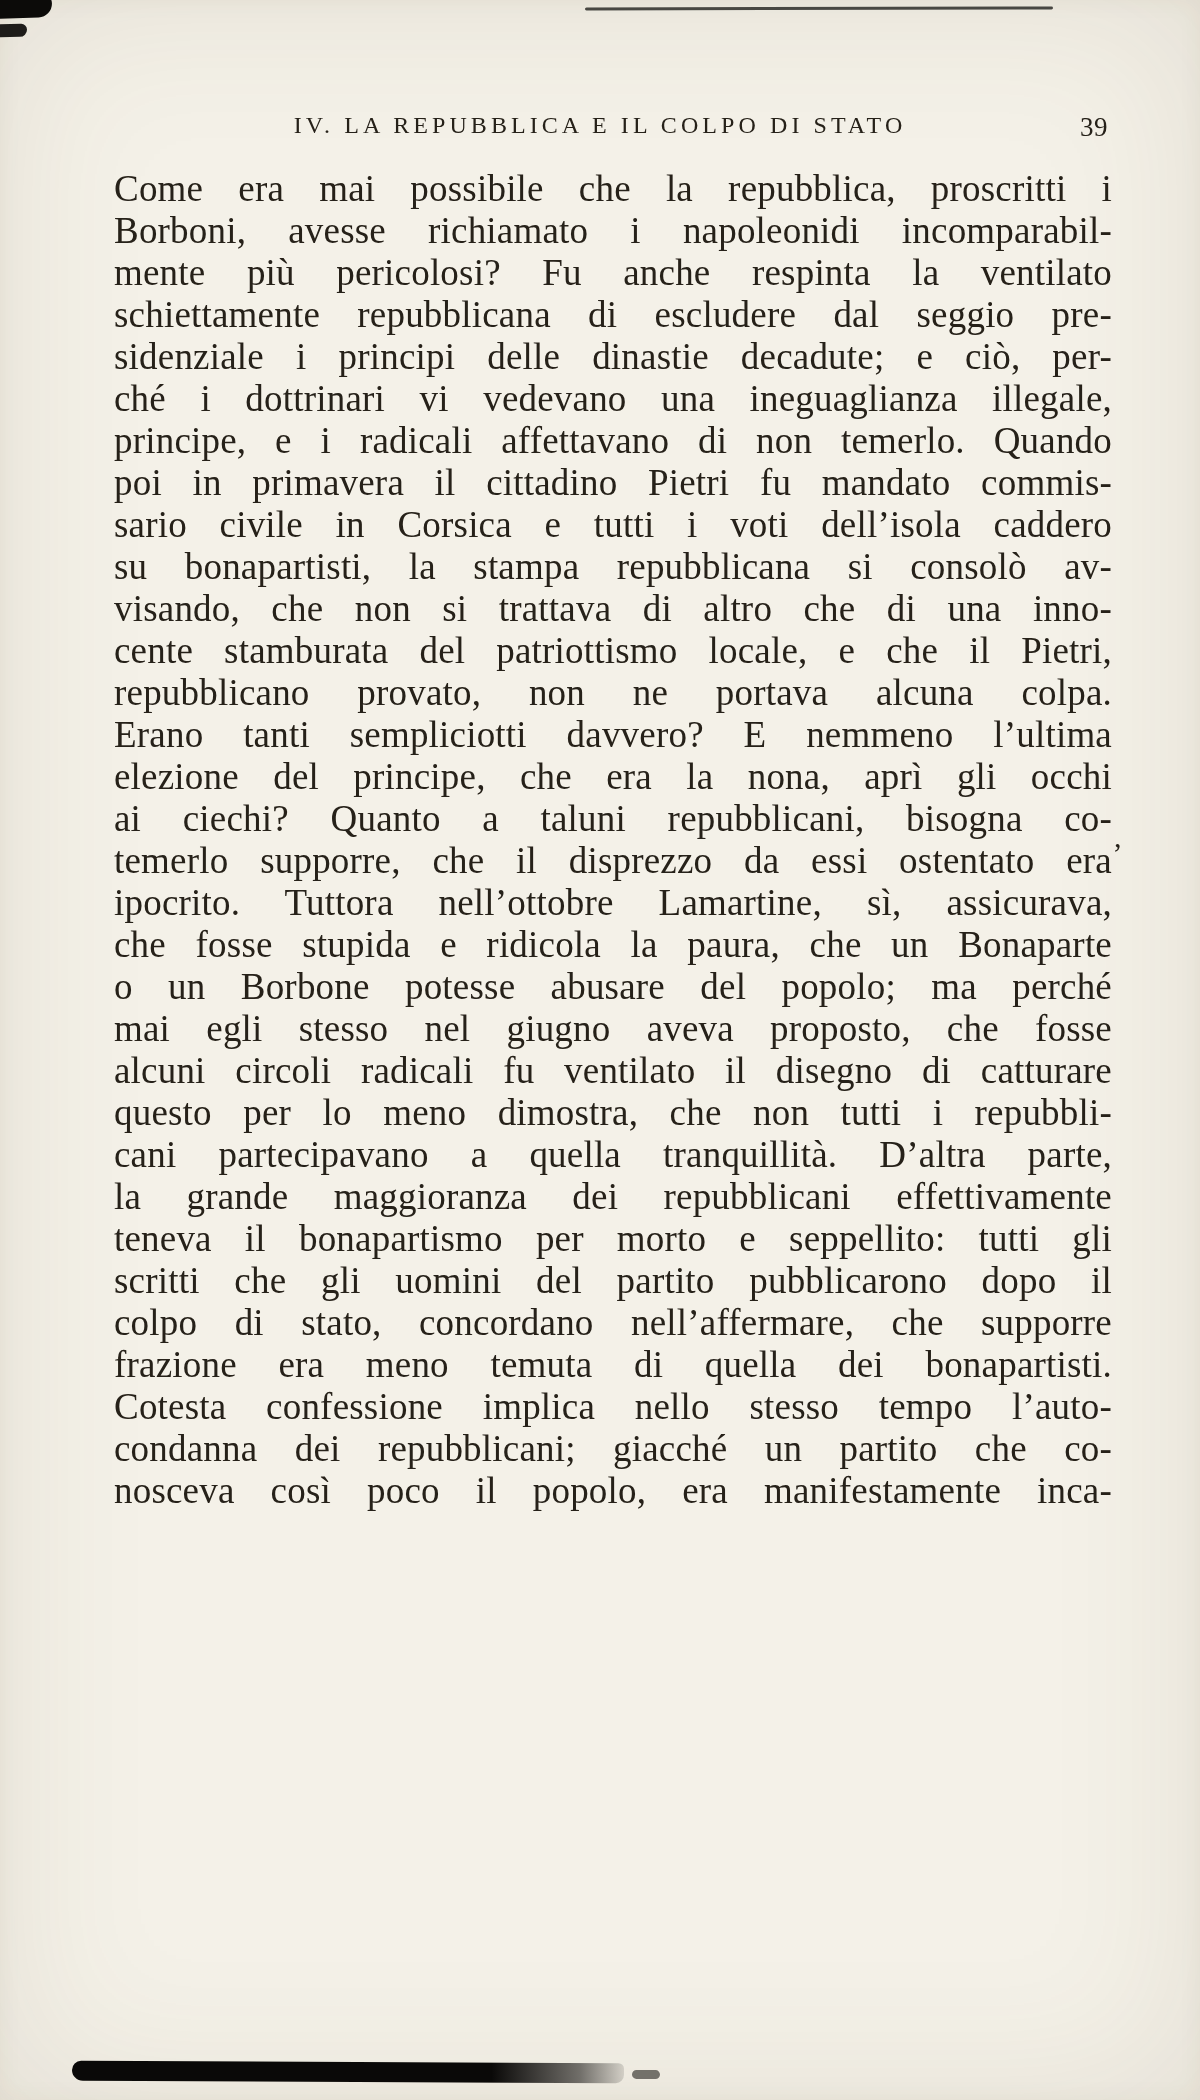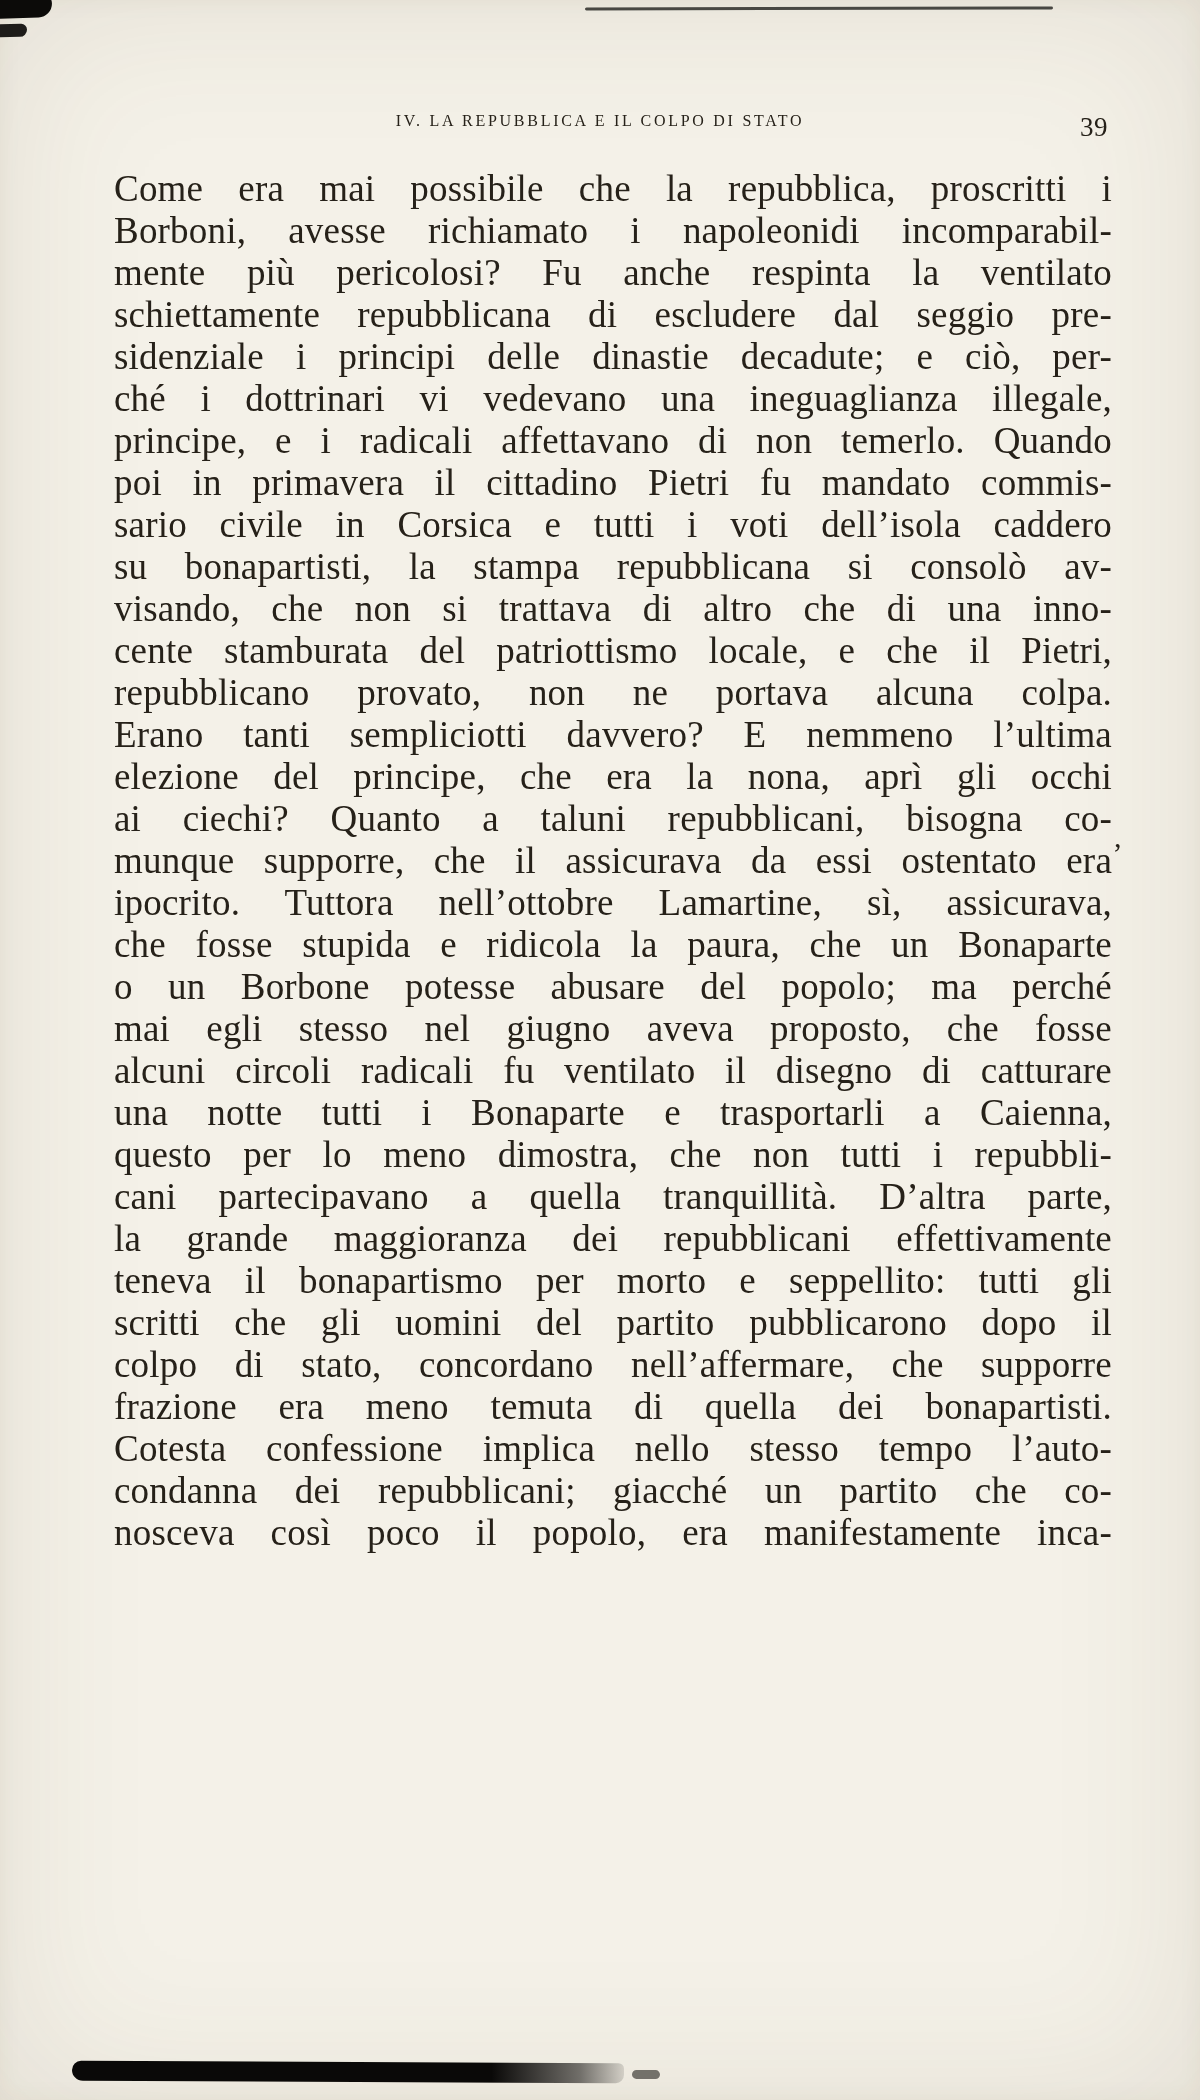--- a/index.html
+++ b/index.html
@@ -56,21 +56,21 @@
     font-size:30px;color:var(--ink);
     line-height:1;
   }
 
   
   .running-header{
     position:absolute;left:90px;top:112px;width:1020px;height:34px;
     display:flex;justify-content:center;align-items:baseline;
   }
   .chapter-title{
-    font-size:16px;
+    font-size:24px;
     letter-spacing:.17em;
     white-space:nowrap;
   }
   .page-number{
     position:absolute;right:2px;top:0;
     font-size:27px;
     letter-spacing:.02em;
   }
 
   
@@ -113,27 +113,26 @@
       <div class="line">principe, e i radicali affettavano di non temerlo. Quando</div>
       <div class="line">poi in primavera il cittadino Pietri fu mandato commis-</div>
       <div class="line">sario civile in Corsica e tutti i voti dell’isola caddero</div>
       <div class="line">su bonapartisti, la stampa repubblicana si consolò av-</div>
       <div class="line">visando, che non si trattava di altro che di una inno-</div>
       <div class="line">cente stamburata del patriottismo locale, e che il Pietri,</div>
       <div class="line">repubblicano provato, non ne portava alcuna colpa.</div>
       <div class="line">Erano tanti sempliciotti davvero? E nemmeno l’ultima</div>
       <div class="line">elezione del principe, che era la nona, aprì gli occhi</div>
       <div class="line">ai ciechi? Quanto a taluni repubblicani, bisogna co-</div>
-      <div class="line">munque supporre, che il assicurava da essi ostentato era</div>
+      <div class="line">temerlo supporre, che il disprezzo da essi ostentato era</div>
       <div class="line">ipocrito. Tuttora nell’ottobre Lamartine, sì, assicurava,</div>
       <div class="line">che fosse stupida e ridicola la paura, che un Bonaparte</div>
       <div class="line">o un Borbone potesse abusare del popolo; ma perché</div>
       <div class="line">mai egli stesso nel giugno aveva proposto, che fosse</div>
       <div class="line">alcuni circoli radicali fu ventilato il disegno di catturare</div>
-      <div class="line">una notte tutti i Bonaparte e trasportarli a Caienna,</div>
       <div class="line">questo per lo meno dimostra, che non tutti i repubbli-</div>
       <div class="line">cani partecipavano a quella tranquillità. D’altra parte,</div>
       <div class="line">la grande maggioranza dei repubblicani effettivamente</div>
       <div class="line">teneva il bonapartismo per morto e seppellito: tutti gli</div>
       <div class="line">scritti che gli uomini del partito pubblicarono dopo il</div>
       <div class="line">colpo di stato, concordano nell’affermare, che supporre</div>
       <div class="line">frazione era meno temuta di quella dei bonapartisti.</div>
       <div class="line">Cotesta confessione implica nello stesso tempo l’auto-</div>
       <div class="line">condanna dei repubblicani; giacché un partito che co-</div>
       <div class="line">nosceva così poco il popolo, era manifestamente inca-</div>

